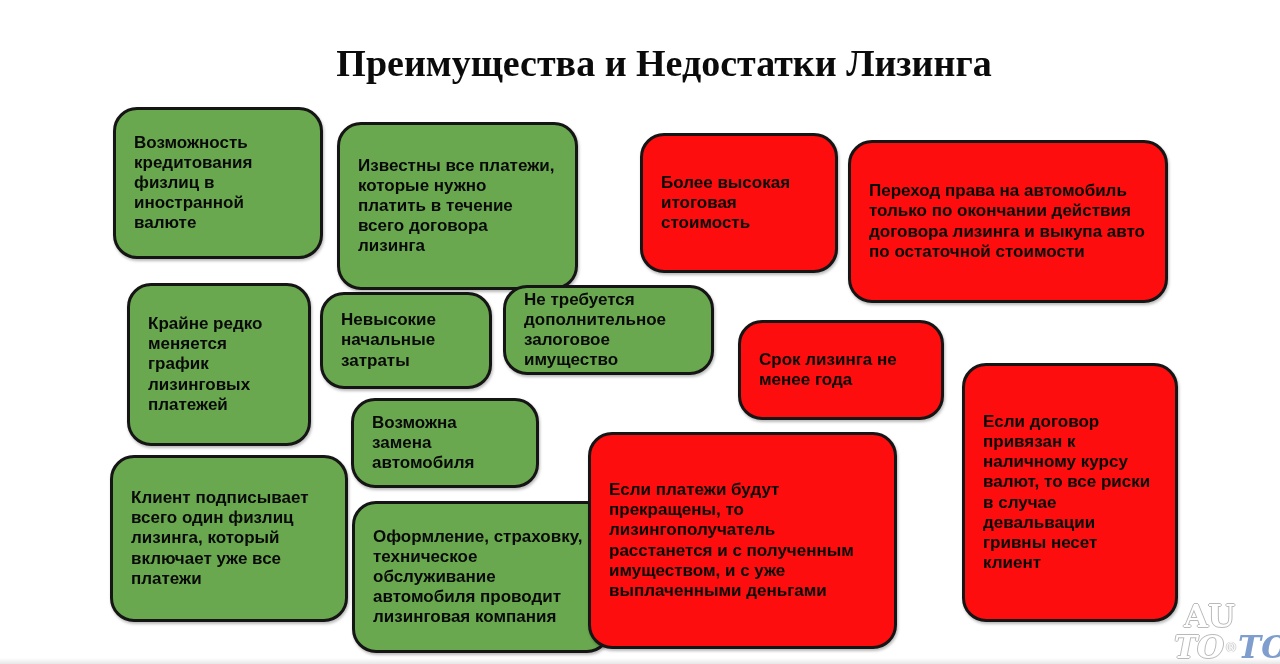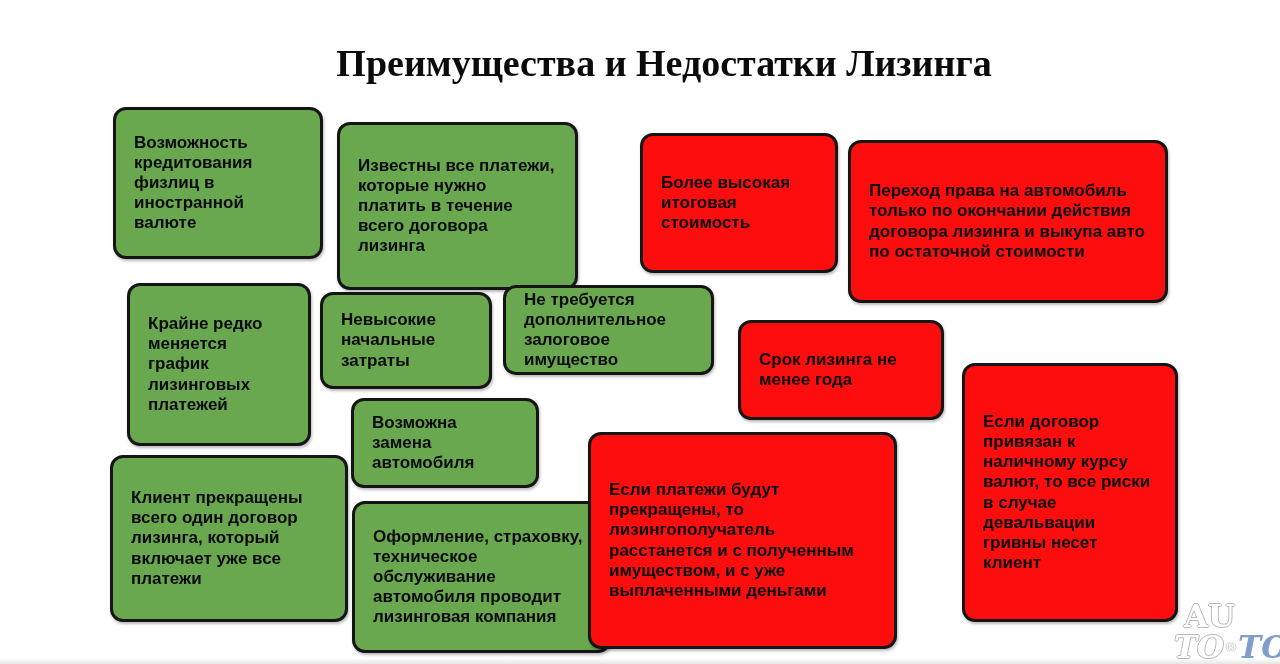--- a/index.html
+++ b/index.html
@@ -14,21 +14,21 @@
     font-family:"Liberation Serif", serif;
     font-weight:bold;
     font-size:38px;
     color:#0b0b0b;
     letter-spacing:0px;
     padding-left:24px;
   }
   .card{
     position:absolute;
     border:3px solid #151515;
-    border-radius:13px;
+    border-radius:24px;
     box-sizing:border-box;
     display:flex;
     align-items:center;
     padding:20px 18px;
     box-shadow:1px 2px 3px rgba(0,0,0,0.28);
     font-weight:bold;
     font-size:17px;
     line-height:1.18;
     color:#0a0a0a;
   }
@@ -99,21 +99,21 @@
 <div class="card adv g4">
     <span>Невысокие начальные затраты</span>
   </div>
 <div class="card adv g5">
     <span>Не требуется дополнительное залоговое имущество</span>
   </div>
 <div class="card adv g6">
     <span>Возможна замена автомобиля</span>
   </div>
 <div class="card adv g7">
-    <span>Клиент прекращены всего один договор лизинга, который включает уже все платежи</span>
+    <span>Клиент подписывает всего один физлиц лизинга, который включает уже все платежи</span>
   </div>
 <div class="card adv g8">
     <span>Оформление, страховку, техническое обслуживание автомобиля проводит лизинговая компания</span>
   </div>
 
 <div class="card dis r1">
     <span>Более высокая итоговая стоимость</span>
   </div>
 <div class="card dis r2">
     <span>Переход права на автомобиль только по окончании действия договора лизинга и выкупа авто по остаточной стоимости</span>

